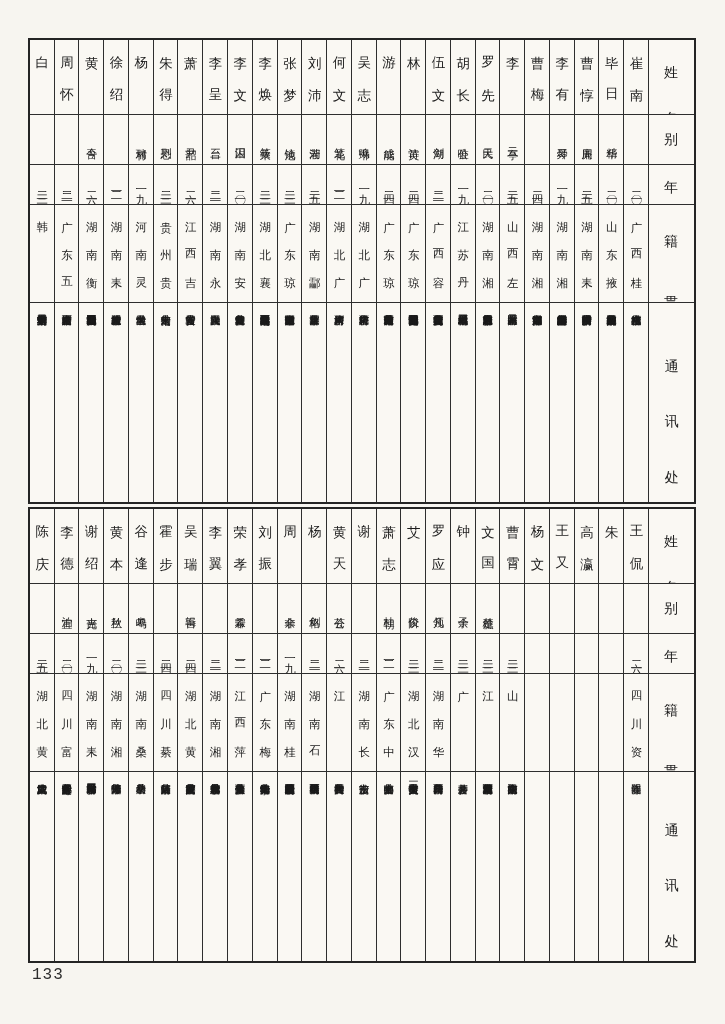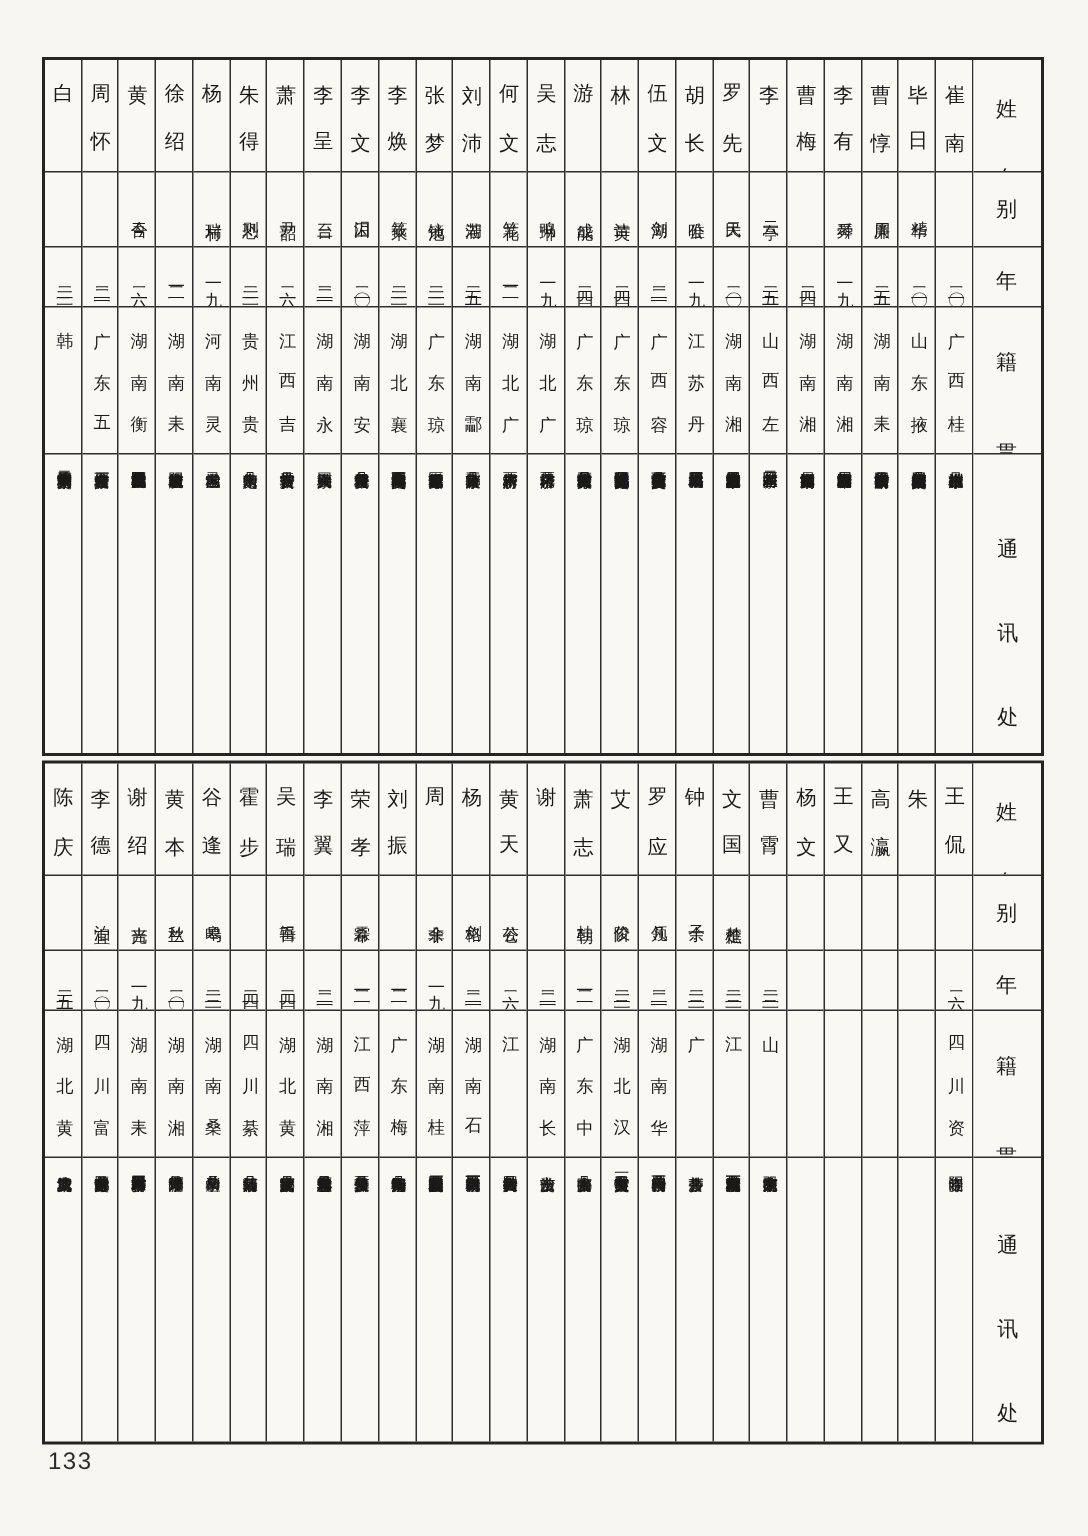--- a/index.html
+++ b/index.html
@@ -44,21 +44,21 @@
   
   .header-col .vcell{background:#faf8f3;}
   .header-col .vtext{font-size:14px;margin:auto 0;height:auto;text-align:justify;text-align-last:justify;letter-spacing:0;}
   .header-col .r0 .vtext{height:46px;}
   .header-col .r1 .vtext{height:38px;}
   .header-col .r2 .vtext{height:32px;}
   .header-col .r3 .vtext{height:62px;}
   .header-col .r4 .vtext{height:112px;}
   .page-number{
     position:absolute;left:32px;top:966px;
-    font-family:Liberation Sans, sans-serif;
+    font-family:Liberation Mono, monospace;
     font-size:16px;color:#2c2c2c;letter-spacing:1px;
   }
 </style>
 </head>
 <body>
 
 <div class="sheet">
   <div class="vtable top">
       <div class="vcol header-col">
         <div class="vcell r0">

